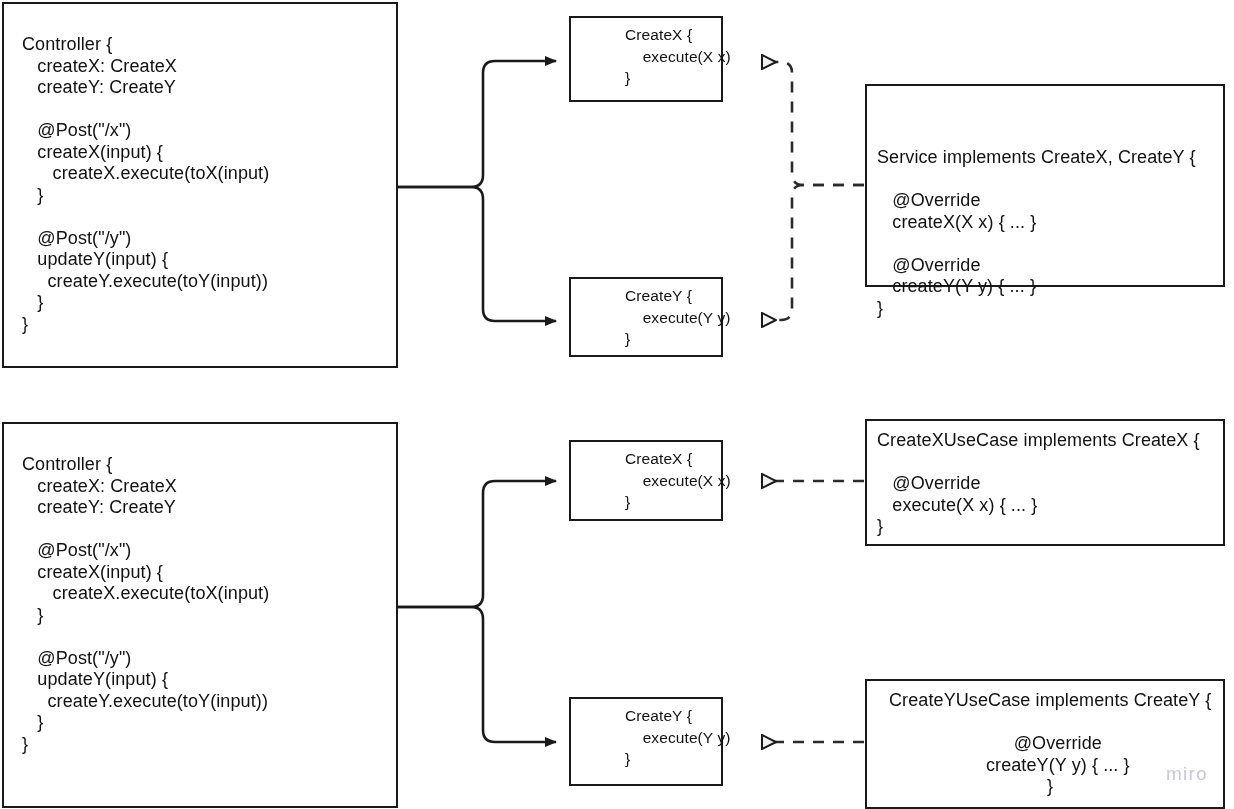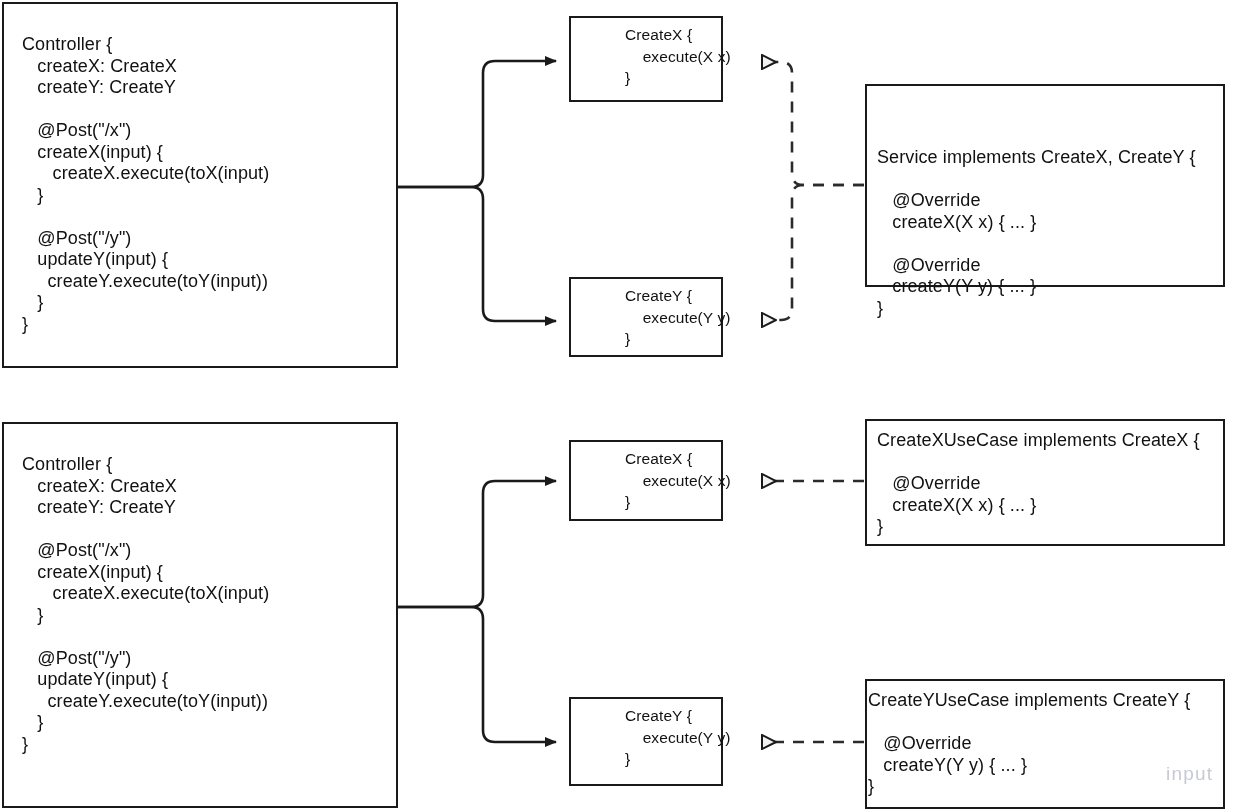--- a/index.html
+++ b/index.html
@@ -166,27 +166,27 @@
   <div class="node" style="left:569px; top:697px; width:154px; height:89px;">
     <div class="code iface" style="left:6px; top:6px;">CreateY {
     execute(Y y)
 }</div>
   </div>
 
   <div class="node" style="left:865px; top:419px; width:360px; height:127px;">
     <div class="code" style="left:10px; top:9px;">CreateXUseCase implements CreateX {
 
    @Override
-   createX(X x) { ... }
+   execute(X x) { ... }
 }</div>
   </div>
 
   <div class="node" style="left:865px; top:679px; width:360px; height:130px;">
-    <div class="code" style="left:1px; top:9px;">CreateYUseCase implements CreateY {
+    <div class="code" style="left:22px; top:9px;text-align:center;">CreateYUseCase implements CreateY {
 
    @Override
    createY(Y y) { ... }
 }</div>
   </div>
 
-  <div class="watermark">input</div>
+  <div class="watermark">miro</div>
 
 </div>
 
 </body></html>

